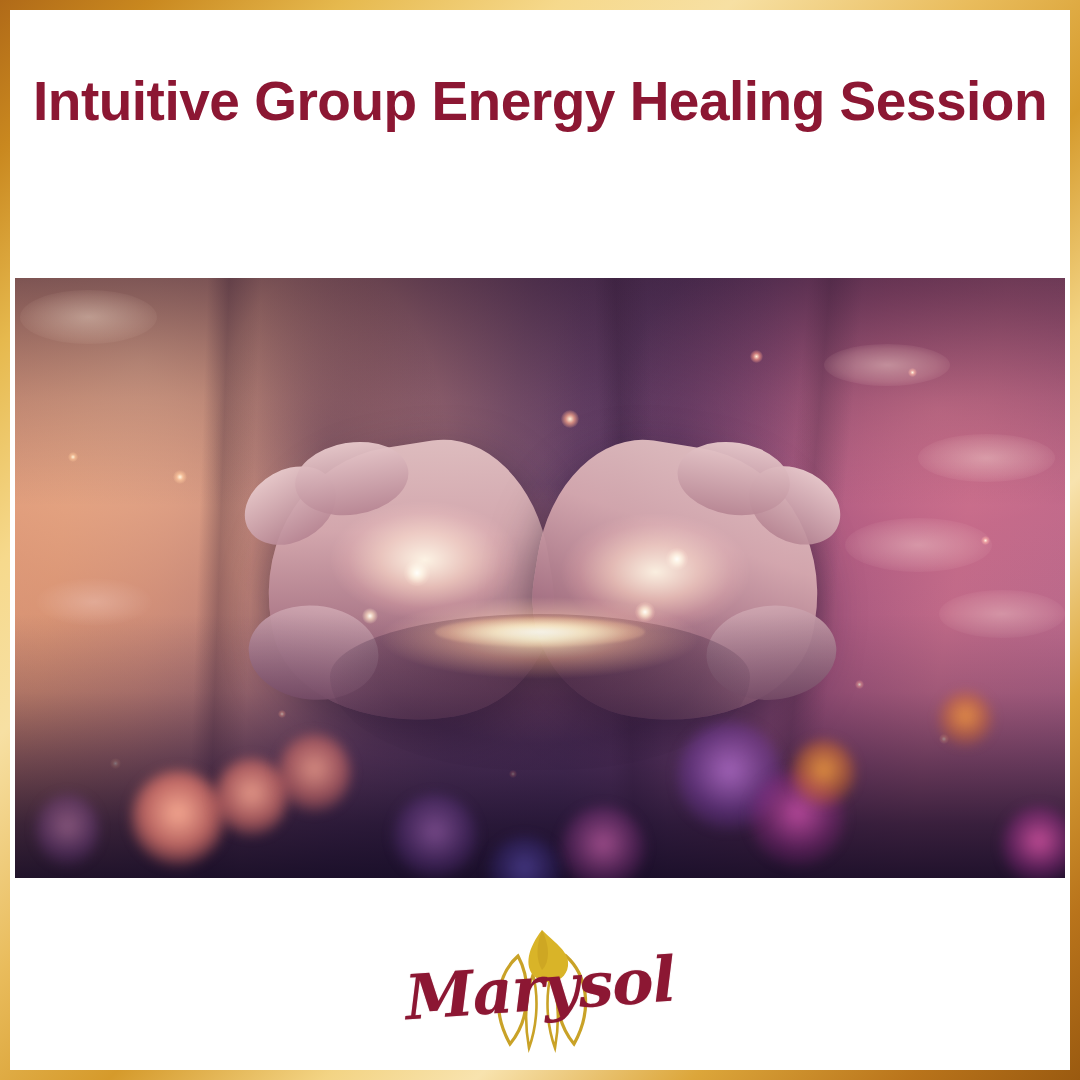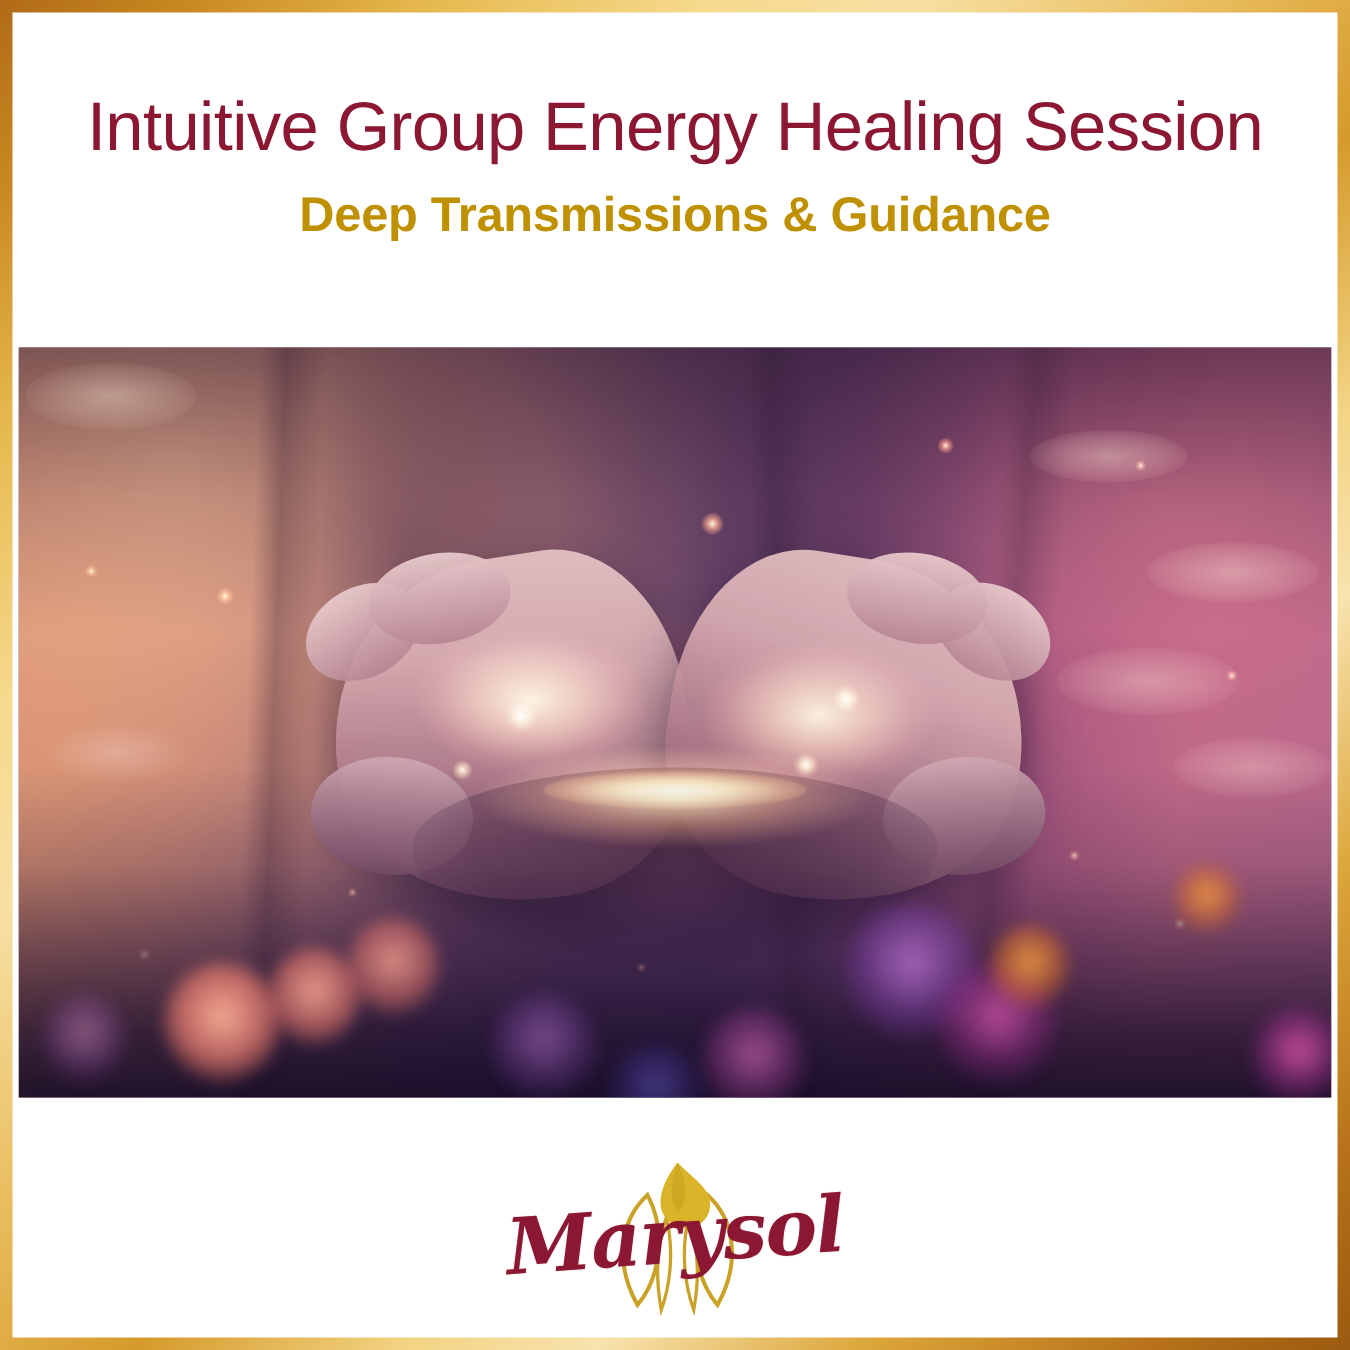--- a/index.html
+++ b/index.html
@@ -49,21 +49,21 @@
     position: absolute;
     left: 0;
     top: 0;
     width: 100%;
     text-align: center;
   }
   .main-title {
     margin: 0;
     padding-top: 62px;
     font-size: 55px;
-    font-weight: 400;
+    font-weight: 700;
     letter-spacing: -0.5px;
     color: #8c1733;
     line-height: 1.06;
     white-space: nowrap;
   }
   .sub-title {
     margin: 0;
     padding-top: 22px;
     font-size: 39px;
     font-weight: 700;
@@ -249,21 +249,20 @@
   }
 </style>
 </head>
 <body>
 
 <div class="poster">
   <div class="poster-inner">
 
     <div class="title-block">
       <h1 class="main-title">Intuitive Group Energy Healing Session</h1>
-      <h2 class="sub-title">Deep Transmissions &amp; Guidance</h2>
     </div>
 
     <div class="hero">
       <div class="layer bg-base"></div>
       <div class="layer haze-left"></div>
       <div class="layer haze-right"></div>
       <div class="layer stalks"></div>
       <div class="layer veil-top"></div>
 
       <div class="bokeh" style="left:77%;top:11%;width:12%;height:7%;background:radial-gradient(ellipse at 50% 50%,rgba(255,216,186,0.42) 0%,rgba(255,200,170,0.18) 55%,rgba(0,0,0,0) 80%);"></div>

